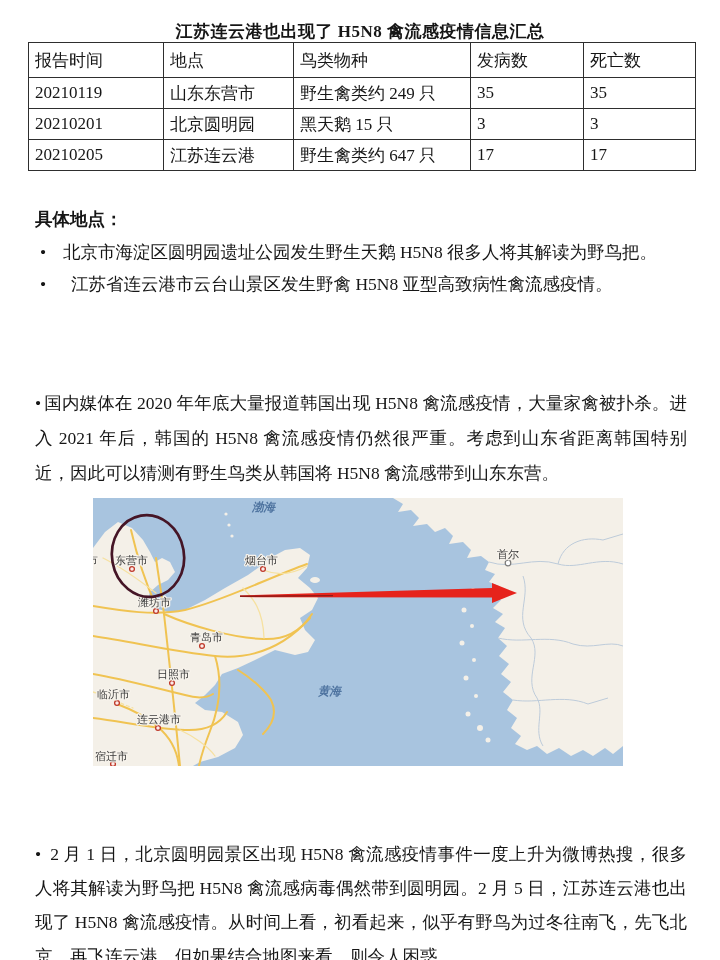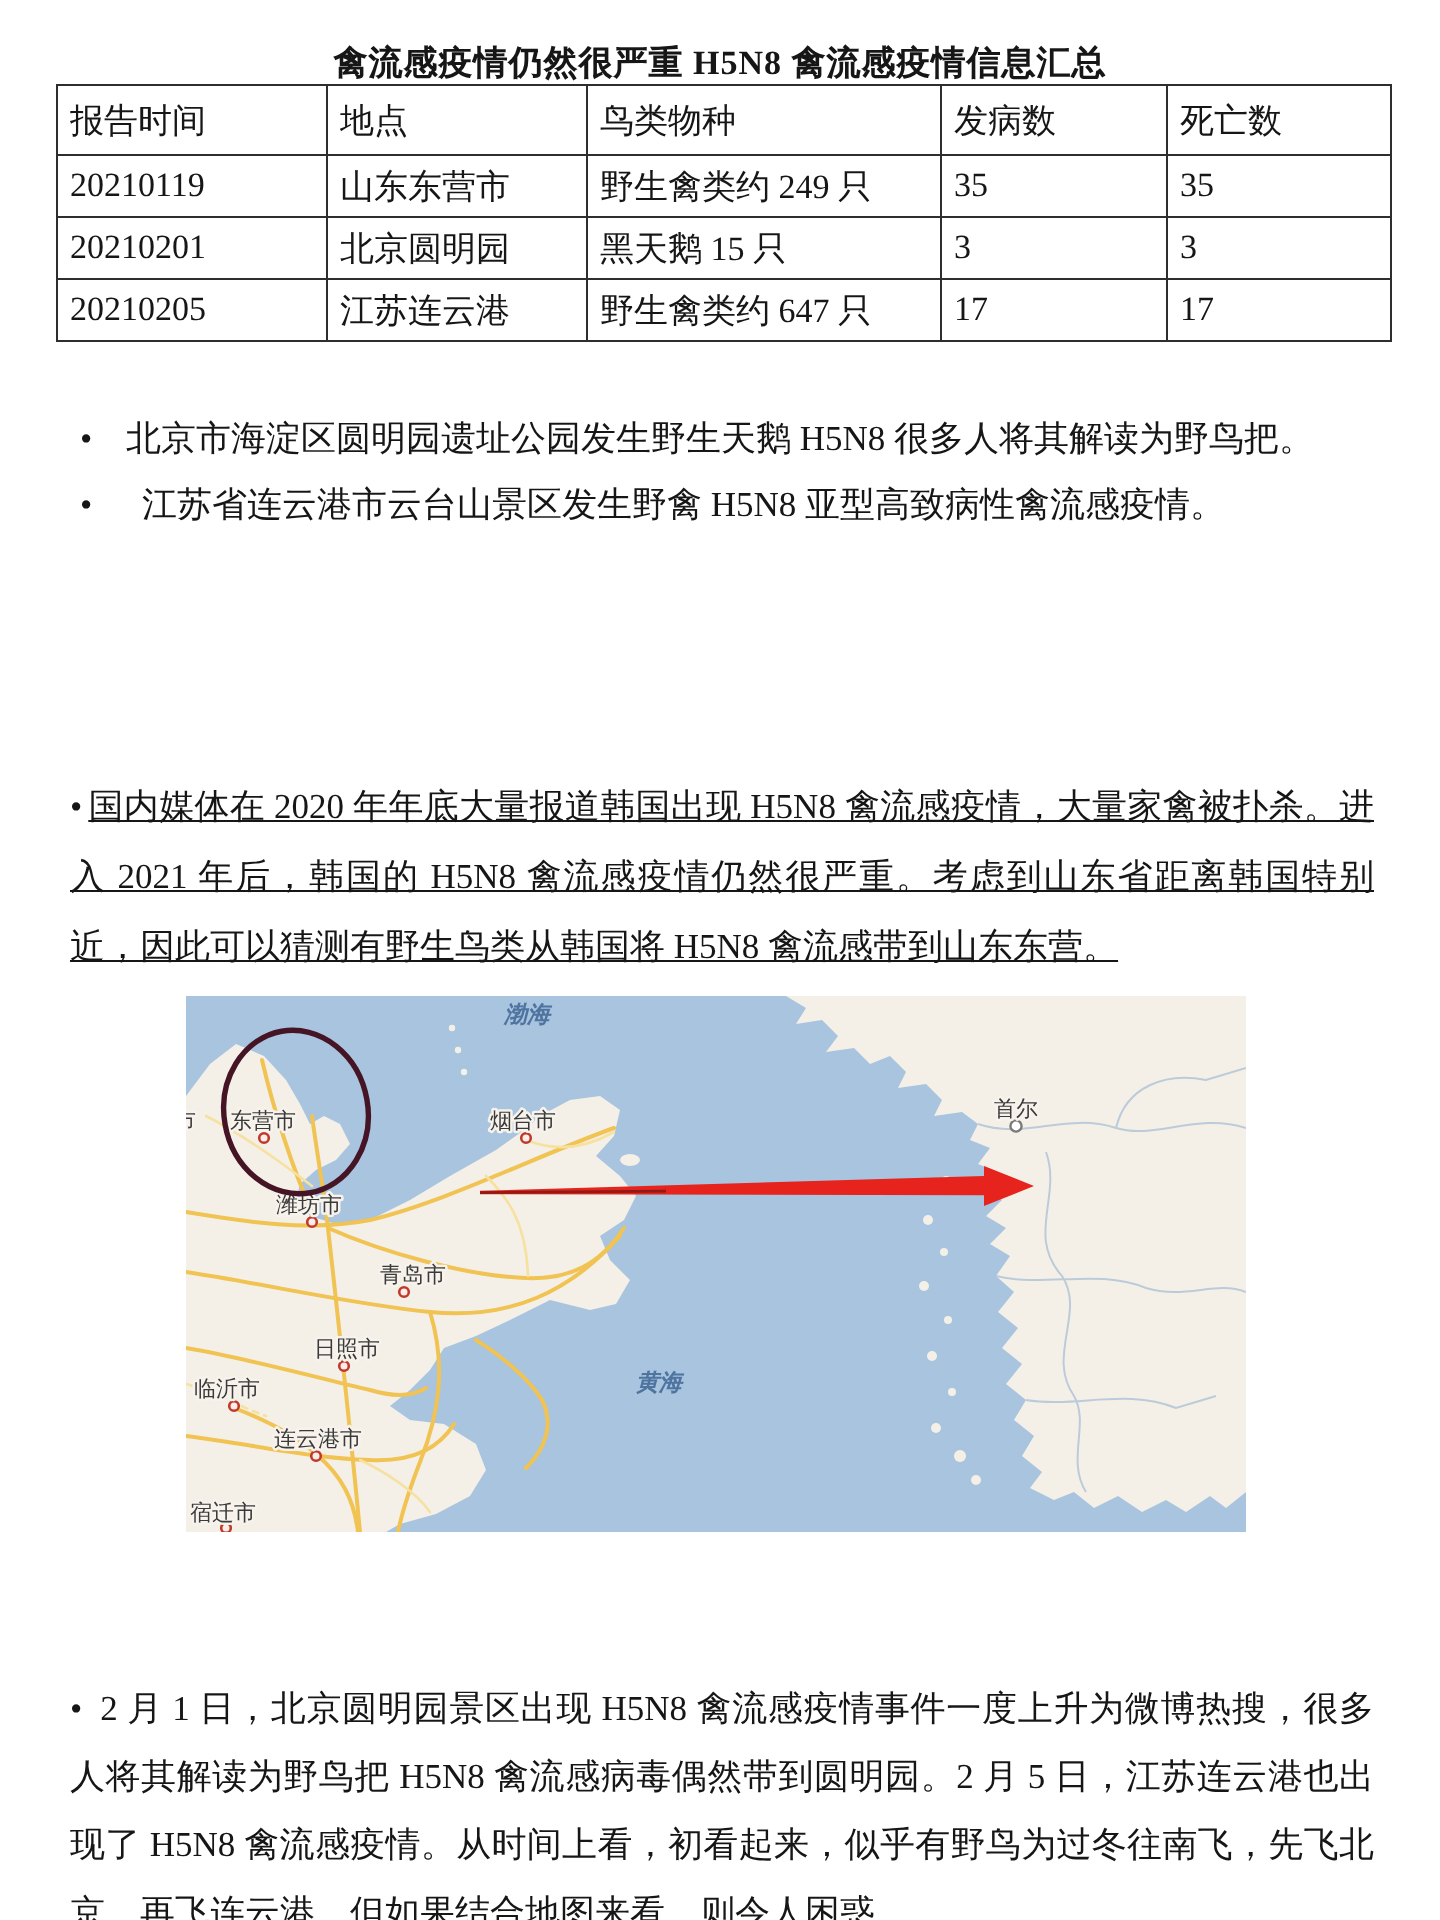--- a/index.html
+++ b/index.html
@@ -26,21 +26,21 @@
     font-size:17.5px;line-height:32.5px;
   }
   .details-heading{font-weight:bold;margin:0;}
   .bullet-item{margin:0;padding-left:5px;}
   .bullet-marker{display:inline-block;min-width:10px;margin-right:13px;}
   .bullet-item.wide .bullet-marker{margin-right:21px;}
   .para{
     position:absolute;left:35px;width:652px;text-align:justify;
     font-size:17.5px;
   }
-  #para1{top:386px;line-height:35px;text-decoration:underline;}
+  #para1{top:386px;line-height:35px;}
   #para2{top:805px;line-height:34px;margin-top:32px;}
   .para .bullet-marker{min-width:0;margin-right:3px;}
   #para2 .bullet-marker{margin-right:9px;}
   .map-wrap{
     position:absolute;left:93px;top:498px;width:604px;height:268px;overflow:hidden;
   }
   .map-wrap svg{display:block;}
   .map-city-label{
     font-family:"DejaVu Sans","Liberation Sans",sans-serif;
     font-size:11px;fill:#3a3a3a;
@@ -50,21 +50,21 @@
     font-family:"DejaVu Sans","Liberation Sans",sans-serif;
     font-size:11.5px;font-style:italic;font-weight:bold;fill:#4f74a0;
   }
   .roads{fill:none;stroke-linecap:round;stroke-width:2px;}
   .roads-minor{fill:none;stroke-linecap:round;stroke-width:1.3px;}
   .borders{fill:none;stroke-width:1px;opacity:0.9;}
 </style>
 </head>
 <body>
 
-<div class="doc-title">禽流感疫情仍然很严重 H5N8 禽流感疫情信息汇总</div>
+<div class="doc-title">江苏连云港也出现了 H5N8 禽流感疫情信息汇总</div>
 
 <table class="report">
   <colgroup>
     <col style="width:135px">
       <col style="width:130px">
       <col style="width:177px">
     <col style="width:113px">
       <col style="width:112px">
   </colgroup>
   <tbody>
@@ -93,20 +93,21 @@
     <td>20210205</td>
     <td>江苏连云港</td>
     <td>野生禽类约 647 只</td>
     <td>17</td>
     <td>17</td>
   </tr>
 </tbody>
   </table>
 
 <div class="details">
+  <p class="details-heading">具体地点：</p>
   <p class="bullet-item"><span class="bullet-marker">•</span><span>北京市海淀区圆明园遗址公园发生野生天鹅 H5N8 很多人将其解读为野鸟把。</span></p>
   <p class="bullet-item wide"><span class="bullet-marker">•</span><span>江苏省连云港市云台山景区发生野禽 H5N8 亚型高致病性禽流感疫情。</span></p>
 </div>
 
 <div class="para" id="para1"><span class="bullet-marker">•</span><span>国内媒体在 2020 年年底大量报道韩国出现 H5N8 禽流感疫情，大量家禽被扑杀。进入 2021 年后，韩国的 H5N8 禽流感疫情仍然很严重。考虑到山东省距离韩国特别近，因此可以猜测有野生鸟类从韩国将 H5N8 禽流感带到山东东营。</span></div>
 
 <div class="map-wrap">
   <svg width="530" height="268" viewBox="0 0 530 268" xmlns="http://www.w3.org/2000/svg">
 
     <rect x="0" y="0" width="530" height="268" fill="#a8c4df"></rect>

